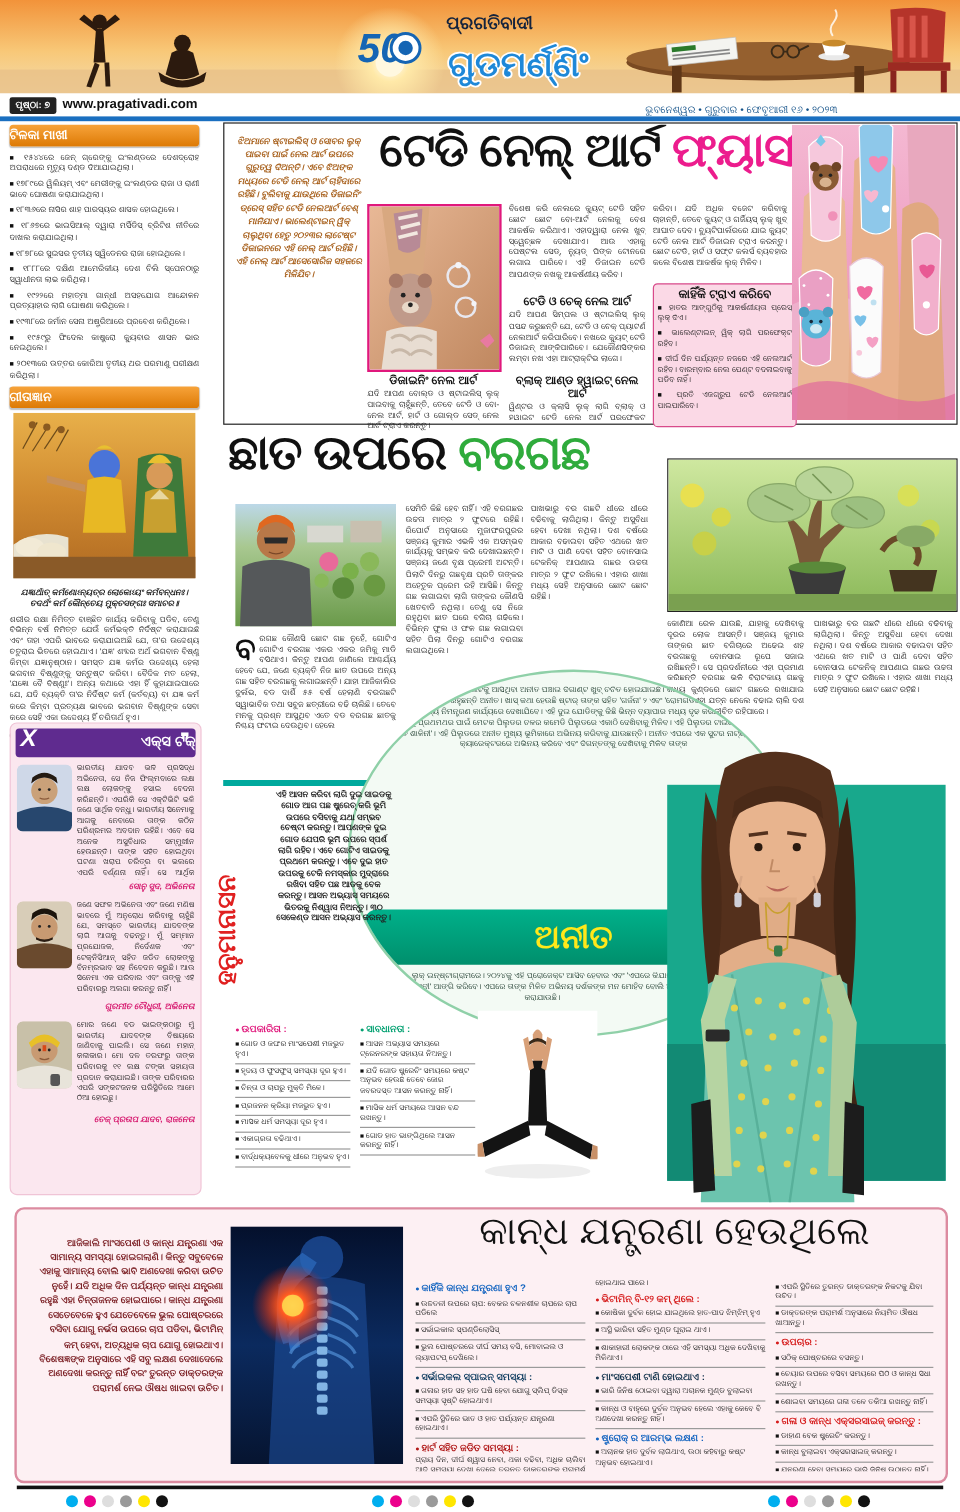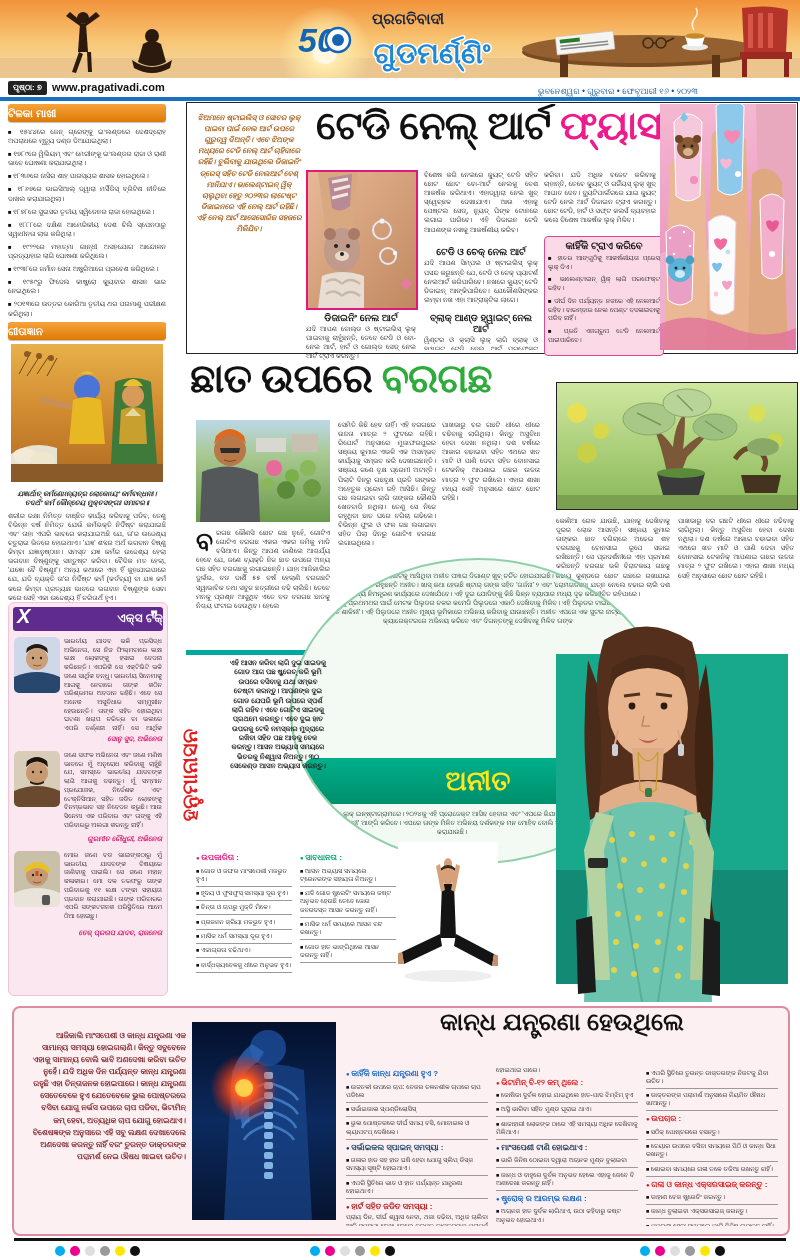--- a/index.html
+++ b/index.html
@@ -581,21 +581,21 @@
         <path d="M72,90 Q54,96 50,106"></path>
           <path d="M81,90 Q100,96 104,106"></path>
         <path d="M72,104 Q56,110 52,118"></path>
           <path d="M81,104 Q98,110 102,118"></path>
       </g>
       <path d="M52,96 Q40,70 52,54 Q58,44 66,40 L72,30 L60,22 Q44,34 40,54 Q36,78 44,98 Z" fill="#2a66b8" opacity="0.8"></path>
       <circle cx="52" cy="66" r="34" fill="url(#pain)"></circle>
       <circle cx="52" cy="66" r="9" fill="#ffd24a" opacity="0.95"></circle>
     </svg>
 
-    <div class="abs" style="left:330px;top:0px;width:436px;height:54px;font-weight:bold;font-size:24px;color:#111;text-align:center;white-space:nowrap;overflow:hidden">କାନ୍ଧ ଯନ୍ତ୍ରଣା ହେଉଥିଲେ</div>
+    <div class="abs" style="left:330px;top:0px;width:436px;height:54px;font-weight:normal;font-size:32px;color:#111;text-align:center;white-space:nowrap;overflow:hidden">କାନ୍ଧ ଯନ୍ତ୍ରଣା ହେଉଥିଲେ</div>
 
     <div class="abs" style="left:332px;top:58px;width:142px;height:160px;overflow:hidden">
       <div class="dot-head" style="color:#1565c0">କାହିଁକି କାନ୍ଧ ଯନ୍ତ୍ରଣା ହୁଏ ?</div>
       <div class="li-line">ଉଚ୍ଚତଳୀ ଉପରେ ଚାପ: ବେକର ଚଳନଶୀଳ ଚାପରେ ଚାପ ପଡିଲେ</div>
       <div class="li-line">ସର୍ଭାଇକାଲ ସ୍ପଣ୍ଡିଲୋସିସ୍</div>
       <div class="li-line">ଭୁଲ ପୋଷ୍ଚରରେ ଦୀର୍ଘ ସମୟ ବସି, ମୋବାଇଲ ଓ ଲ୍ୟାପଟପ୍ ଦେଖିଲେ।</div>
       <div class="dot-head" style="color:#0c3a5e">ସର୍ଭାଇକଲ ସ୍ପାଇନ୍ ସମସ୍ୟା :</div>
       <div class="li-line">ଗଳାର ହାଡ ସହ ହାଡ ଘଷି ହେବା ଯୋଗୁ ସ୍ଲିପ୍ ଡିସ୍କ ସମସ୍ୟା ସୃଷ୍ଟି ହୋଇଥାଏ।</div>
       <div class="li-line">ଏପରି ସ୍ଥିତିରେ ଭାତ ଓ ହାତ ପର୍ଯ୍ୟନ୍ତ ଯନ୍ତ୍ରଣା ହୋଇଥାଏ।</div>
       <div class="dot-head" style="color:#b01818">ହାର୍ଟ ସହିତ ଜଡିତ ସମସ୍ୟା :</div>

